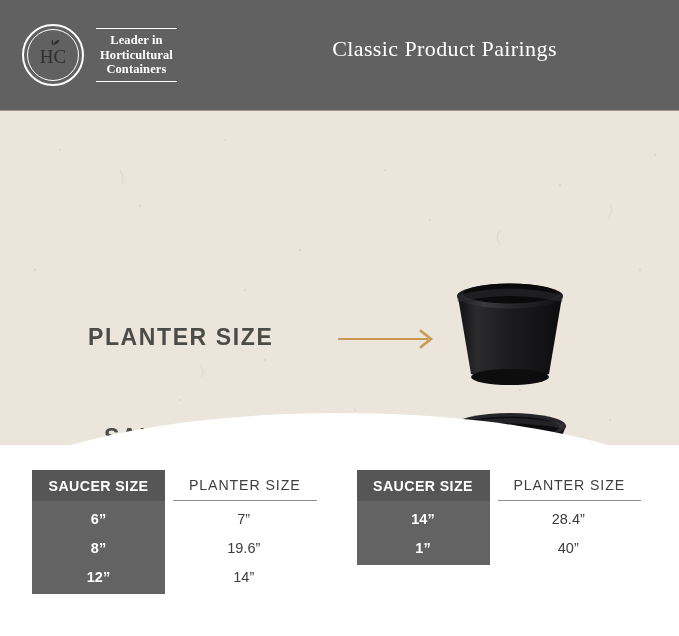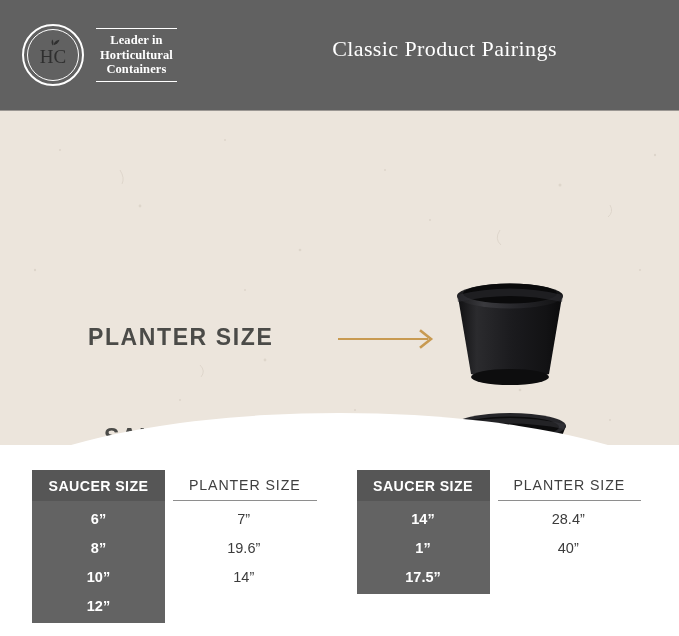--- a/index.html
+++ b/index.html
@@ -215,21 +215,20 @@
   </div>
 
   <div class="tables">
 
     <div class="size-table">
       <div class="col-saucer">
         <div class="th">SAUCER SIZE</div>
         <div class="body">
           <div class="td">6”</div>
           <div class="td">8”</div>
-          <div class="td">10”</div>
           <div class="td">12”</div>
           <div class="spacer-2"></div>
         </div>
       </div>
       <div class="col-planter">
         <div class="th">PLANTER SIZE</div>
         <div class="body">
           <div class="td">7”</div>
           <div class="td">19.6”</div>
           <div class="td">14”</div>
@@ -237,21 +236,20 @@
         </div>
       </div>
     </div>
 
     <div class="size-table">
       <div class="col-saucer">
         <div class="th">SAUCER SIZE</div>
         <div class="body">
           <div class="td">14”</div>
           <div class="td">1”</div>
-          <div class="td">17.5”</div>
           <div class="spacer-2"></div>
         </div>
       </div>
       <div class="col-planter">
         <div class="th">PLANTER SIZE</div>
         <div class="body">
           <div class="td">28.4”</div>
           <div class="td">40”</div>
           <div class="spacer-2"></div>
         </div>

